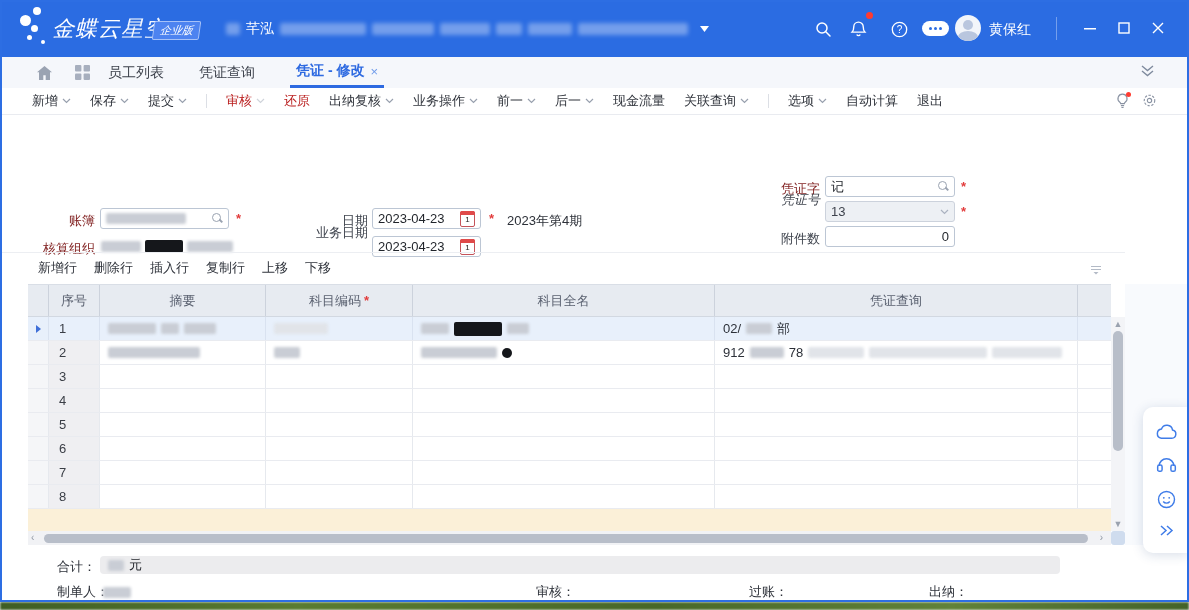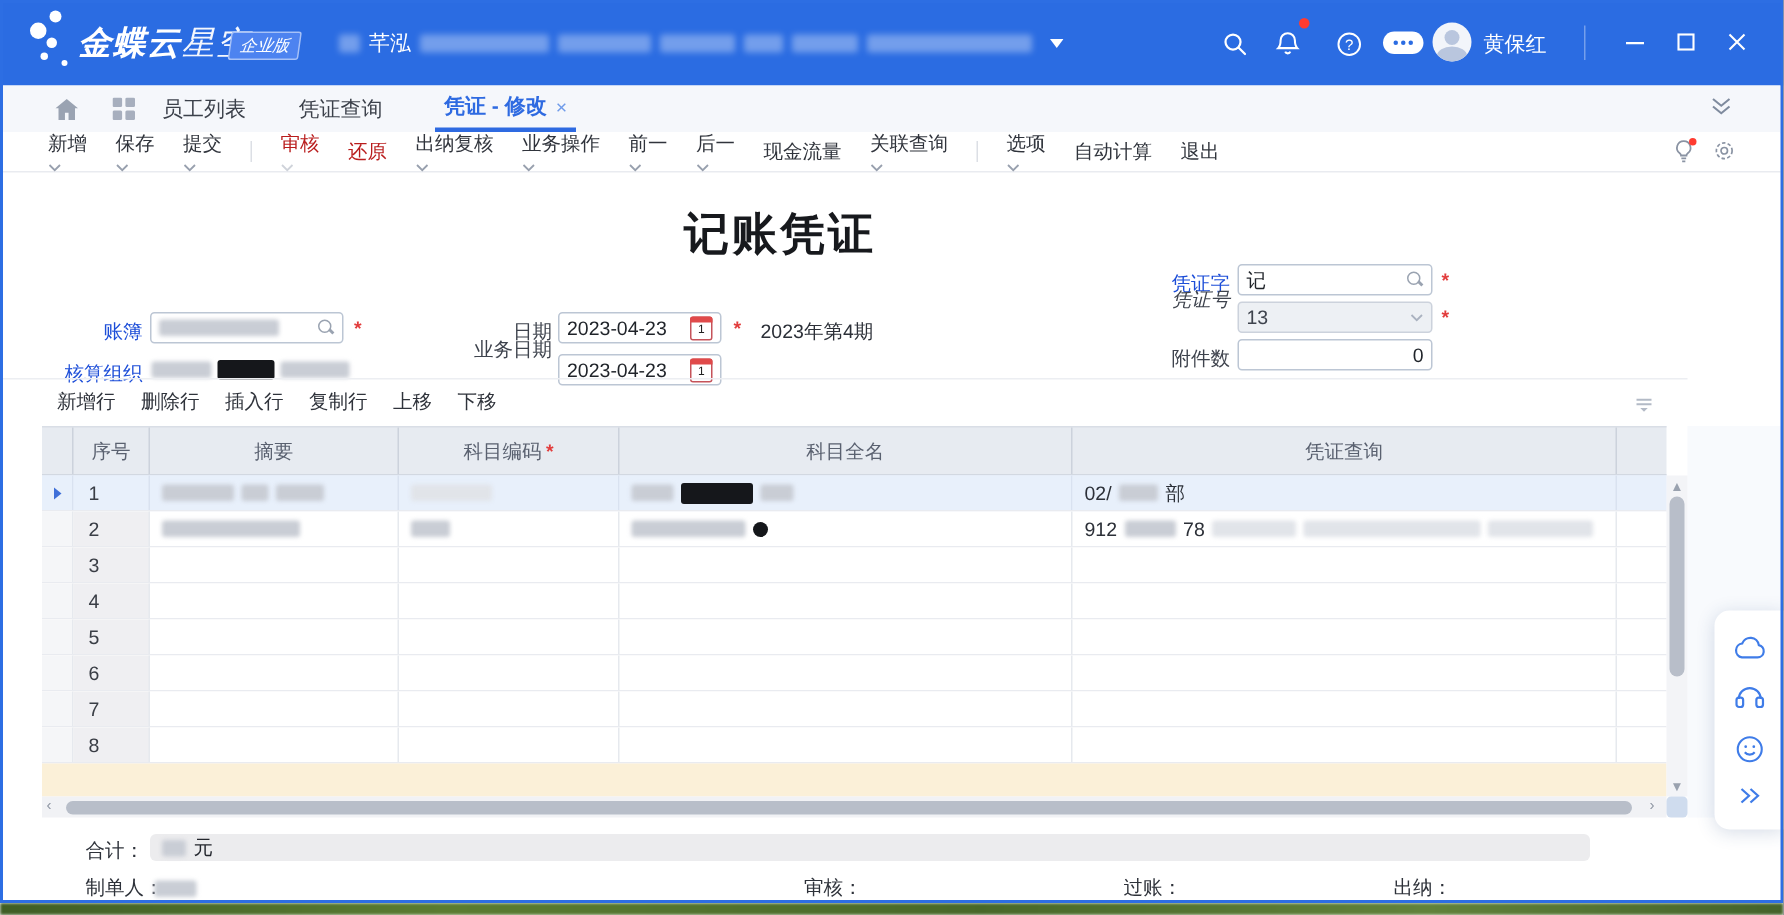--- a/index.html
+++ b/index.html
@@ -3,21 +3,21 @@
 <meta charset="utf-8">
 <style>
   html,body{margin:0;padding:0;background:#555;}
   #screen{position:relative;width:1189px;height:610px;background:#fff;overflow:hidden;
     font-family:"Liberation Sans","DejaVu Sans",sans-serif;font-size:13px;color:#23262d;}
   .abs{position:absolute;}
   
   #topbar{position:absolute;left:0;top:0;width:1189px;height:57px;background:#2b6ce2;}
   .dot{position:absolute;background:#fff;border-radius:50%;}
   #brand{position:absolute;left:52px;top:14px;color:#fff;font-style:italic;white-space:nowrap;}
-  #brand .b1{font-size:22px;font-weight:bold;letter-spacing:1px;}
+  #brand .b1{font-size:22px;font-weight:normal;letter-spacing:1px;}
   #brand .b2{font-size:22px;font-weight:300;opacity:.95;letter-spacing:1px;}
   #badge{position:absolute;left:153px;top:21px;background:#4d83f0;color:#fff;font-size:11px;font-style:italic;
     padding:1px 6px;border-radius:2px;transform:skewX(-8deg);border:1px solid rgba(255,255,255,.5);}
   #center-info{position:absolute;left:226px;top:20px;height:18px;display:flex;align-items:center;gap:6px;color:#fff;}
   .chip{display:inline-block;height:11px;background:#c9cdd5;border-radius:2px;filter:blur(1.5px);}
   .chip.blue{background:rgba(255,255,255,.34);filter:blur(2px);height:12px;}
   .chip.faint{background:#e1e4e9;}
   .chip.dark{background:#15171b;filter:none;}
   .tb-ico{position:absolute;top:20px;width:18px;height:18px;display:flex;align-items:center;justify-content:center;color:#fff;}
   #notif-dot{position:absolute;left:866px;top:12px;width:7px;height:7px;border-radius:50%;background:#ff3b30;}
@@ -31,28 +31,28 @@
   #tb-divider{position:absolute;left:1056px;top:17px;width:1px;height:23px;background:rgba(255,255,255,.35);}
   .winctl{position:absolute;top:20px;width:16px;height:16px;display:flex;align-items:center;justify-content:center;color:#fff;}
   
   #tabbar{position:absolute;left:2px;top:57px;width:1185px;height:31px;background:#f5f7fb;border-bottom:1px solid #e4e8ef;}
   .tab{position:absolute;top:0;height:31px;display:flex;align-items:center;font-size:14px;color:#3c414b;gap:6px;}
   .tab.active{color:#2e6ae1;font-weight:bold;border-bottom:3px solid #2e6ae1;box-sizing:border-box;}
   .tab .x{color:#6f9bea;font-weight:normal;font-size:13px;}
   
   #toolbar{position:absolute;left:2px;top:88px;width:1185px;height:27px;background:#fff;border-bottom:1px solid #e9ebf0;
     display:flex;align-items:center;padding-left:30px;box-sizing:border-box;gap:19px;}
-  .tb-item{display:flex;gap:4px;color:#30343c;cursor:default;white-space:nowrap;flex-direction:column;}
+  .tb-item{display:flex;align-items:center;gap:4px;color:#30343c;cursor:default;white-space:nowrap;}
   .tb-item .chev{color:#98a0ae;display:flex;}
   .tb-item.disabled{color:#b91c1c;}
   .tb-item.disabled .chev{color:#cfd3da;}
   .tb-sep{width:1px;height:14px;background:#dcdfe5;}
   
   .flabel{position:absolute;font-size:13px;color:#3e434d;text-align:right;}
-  .flabel.blue{color:#1d4ed8;text-align:right;}
+  .flabel.blue{color:#7f1d1d;text-align:right;}
   .inp{position:absolute;box-sizing:border-box;height:21px;border:1px solid #bcc6d4;border-radius:3px;background:#fff;
     display:flex;align-items:center;padding:0 5px;font-size:13px;color:#1f2329;}
   .inp.disabled{background:#edf0f4;border-color:#ccd2dc;color:#3e434d;}
   .req{position:absolute;color:#e23c3c;font-size:13px;font-weight:bold;}
   .mag{width:11px;height:11px;position:relative;flex:0 0 auto;margin-left:auto;}
   .mag::before{content:"";position:absolute;left:0;top:0;width:7px;height:7px;border:1.4px solid #9aa3b1;border-radius:50%;}
   .mag::after{content:"";position:absolute;left:7px;top:7px;width:4px;height:1.5px;background:#9aa3b1;transform:rotate(45deg);}
   .cal{width:13px;height:14px;margin-left:auto;border:1px solid #c5535a;border-radius:2px;background:#fff;position:relative;flex:0 0 auto;}
   .cal::before{content:"";position:absolute;left:-1px;top:-1px;right:-1px;height:4px;background:#e04a4a;border-radius:2px 2px 0 0;}
   .cal::after{content:"1";position:absolute;left:0;right:0;top:3px;text-align:center;font-size:8px;color:#222;}
@@ -313,21 +313,20 @@
       </svg>
     <span style="position:absolute;right:-2px;top:-1px;width:5px;height:5px;border-radius:50%;background:#ff3b30;"></span>
   </div>
   <div class="abs" style="left:1142px;top:93px;z-index:5;">
     <svg width="15" height="15" viewBox="0 0 16 16" fill="none" stroke="#8a93a3" stroke-width="1.2">
         <circle cx="8" cy="8" r="2.3"></circle>
         <circle cx="8" cy="8" r="5.6" stroke-dasharray="2.5 1.6"></circle>
       </svg>
   </div>
 
-  <div class="abs" style="left:0;top:136px;width:1040px;text-align:center;font-size:30px;font-weight:bold;color:#17191d;letter-spacing:2px;">记账凭证</div>
 
   <div class="flabel blue" style="left:35px;top:212px;width:60px;">账簿</div>
   <div class="inp" style="left:100px;top:208px;width:129px;">
     <span class="chip" style="width:80px;"></span>
     <span class="mag"></span>
   </div>
   <div class="req" style="left:236px;top:211px;">*</div>
 
   <div class="flabel blue" style="left:35px;top:240px;width:60px;">核算组织</div>
   <div class="abs" style="left:101px;top:240px;display:flex;gap:4px;align-items:center;">

